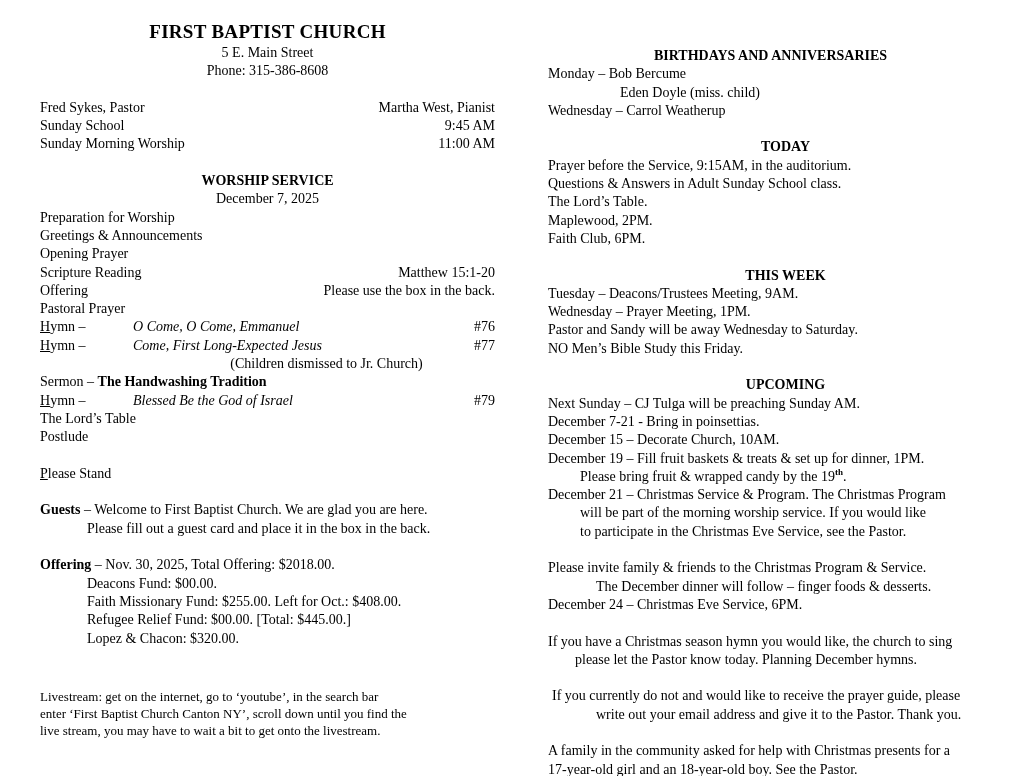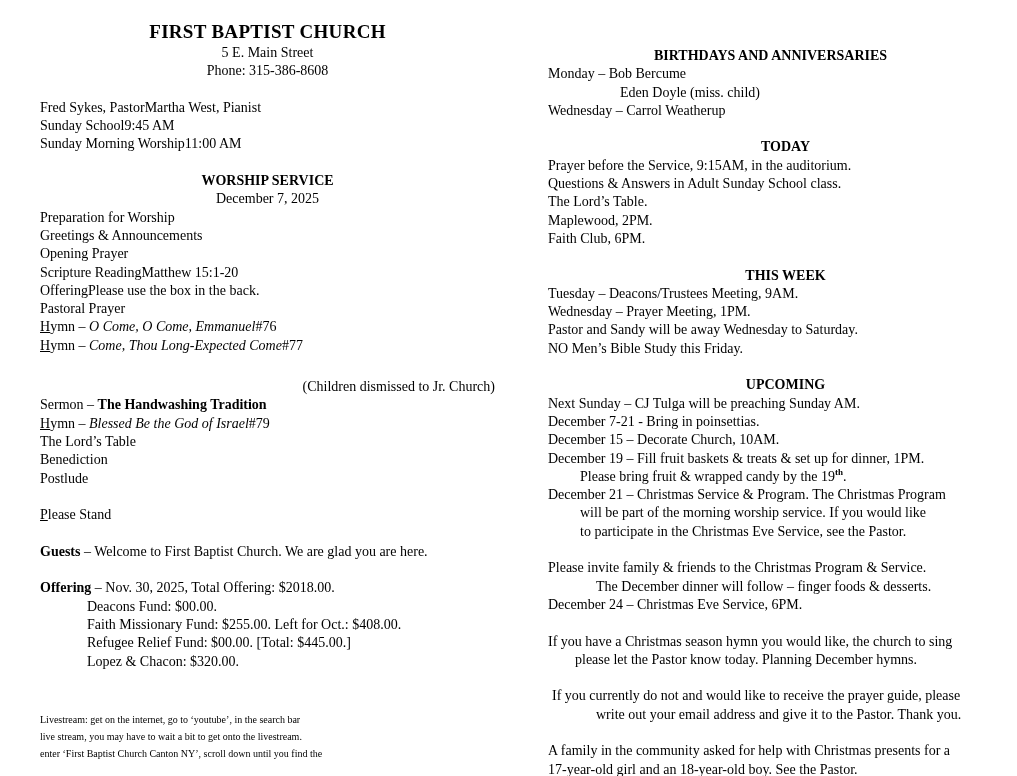--- a/index.html
+++ b/index.html
@@ -7,33 +7,33 @@
     width: 1017px; height: 776px; position: relative; overflow: hidden;
     font-family: "Liberation Serif", "DejaVu Serif", serif;
     color: #000; font-size: 14px; line-height: 18.3px;
   }
   .col { position: absolute; top: 0; }
   .left { left: 40px; width: 455px; top: 20px; }
   .right { left: 548px; width: 475px; top: 19px; margin-top: 28px; }
   .center { text-align: center; }
   .title { font-weight: bold; font-size: 19px; line-height: 24px; letter-spacing: 0.3px; }
   .h { font-weight: bold; text-align: center; font-size: 14px; }
-  .row { display: flex; white-space: nowrap; }
+  .row { display: flex; justify-content: space-between; white-space: nowrap; }
   .line { white-space: nowrap; }
   .gap { height: 18.3px; }
   .ind1 { padding-left: 47px; }
   .ind2 { padding-left: 32px; }
   .ind4 { padding-left: 48px; }
   .ind5 { padding-left: 27px; }
   .u { text-decoration: underline; }
-  .i { font-style: italic; }
+  .i { font-style: italic; margin-left: 44px; }
   .b { font-weight: bold; }
   sup { font-size: 9px; line-height: 0; vertical-align: super; font-weight: bold; text-align: right; }
-  .small { font-size: 10px; line-height: 17px; }
-  .children { text-align: right; padding-left: 118px; margin-top: 23px; }
+  .small { font-size: 13px; line-height: 17px; }
+  .children { text-align: center; padding-left: 118px; }
   .bday-ind { padding-left: 72px; }
   .prayer-first { padding-left: 4px; }
 </style>
 </head>
 <body>
 
 <div class="col left">
   <div class="center">
     <div class="title">FIRST BAPTIST CHURCH</div>
     <div>5 E. Main Street</div>
@@ -70,55 +70,55 @@
     <div class="row">
       <span>Offering</span>
       <span>Please use the box in the back.</span>
     </div>
     <div class="line">Pastoral Prayer</div>
     <div class="row">
       <span><span class="u">H</span><span>ymn – </span><span class="i">O Come, O Come, Emmanuel</span></span>
       <span>#76</span>
     </div>
     <div class="row">
-      <span><span class="u">H</span><span>ymn – </span><span class="i">Come, Thou Long-Expected Come</span></span>
+      <span><span class="u">H</span><span>ymn – </span><span class="i">Come, First Long-Expected Jesus</span></span>
       <span>#77</span>
     </div>
     <div class="line children">(Children dismissed to Jr. Church)</div>
     <div class="line"><span>Sermon – </span><span class="b">The Handwashing Tradition</span></div>
     <div class="row">
       <span><span class="u">H</span><span>ymn – </span><span class="i">Blessed Be the God of Israel</span></span>
       <span>#79</span>
     </div>
     <div class="line">The Lord’s Table</div>
-    <div class="line">Benediction</div>
     <div class="line">Postlude</div>
     <div class="gap"></div>
     <div class="line"><span class="u">P</span><span>lease Stand</span></div>
   </div>
   <div class="gap"></div>
 
   <div>
     <div class="line"><span class="b">Guests</span><span> – Welcome to First Baptist Church.  We are glad you are here.</span></div>
+    <div class="line ind1">Please fill out a guest card and place it in the box in the back.</div>
   </div>
   <div class="gap"></div>
 
   <div>
     <div class="line"><span class="b">Offering</span><span> – Nov. 30, 2025, Total Offering: $2018.00.</span></div>
     <div class="line ind1">Deacons Fund: $00.00.</div>
     <div class="line ind1">Faith Missionary Fund: $255.00.  Left for Oct.: $408.00.</div>
     <div class="line ind1">Refugee Relief Fund: $00.00.  [Total: $445.00.]</div>
     <div class="line ind1">Lopez &amp; Chacon: $320.00.</div>
   </div>
 
   <div style="height:40px"></div>
   <div class="small">
     <div class="line">Livestream: get on the internet, go to ‘youtube’, in the search bar</div>
+    <div class="line">enter ‘First Baptist Church Canton NY’, scroll down until you find the</div>
     <div class="line">live stream, you may have to wait a bit to get onto the livestream.</div>
-    <div class="line">enter ‘First Baptist Church Canton NY’, scroll down until you find the</div>
   </div>
 </div>
 
 <div class="col right">
   <div>
     <div class="h" style="padding-right:30px">BIRTHDAYS AND ANNIVERSARIES</div>
     <div class="line">Monday – Bob Bercume</div>
     <div class="line bday-ind">Eden Doyle (miss.  child)</div>
     <div class="line">Wednesday – Carrol Weatherup</div>
   </div>

